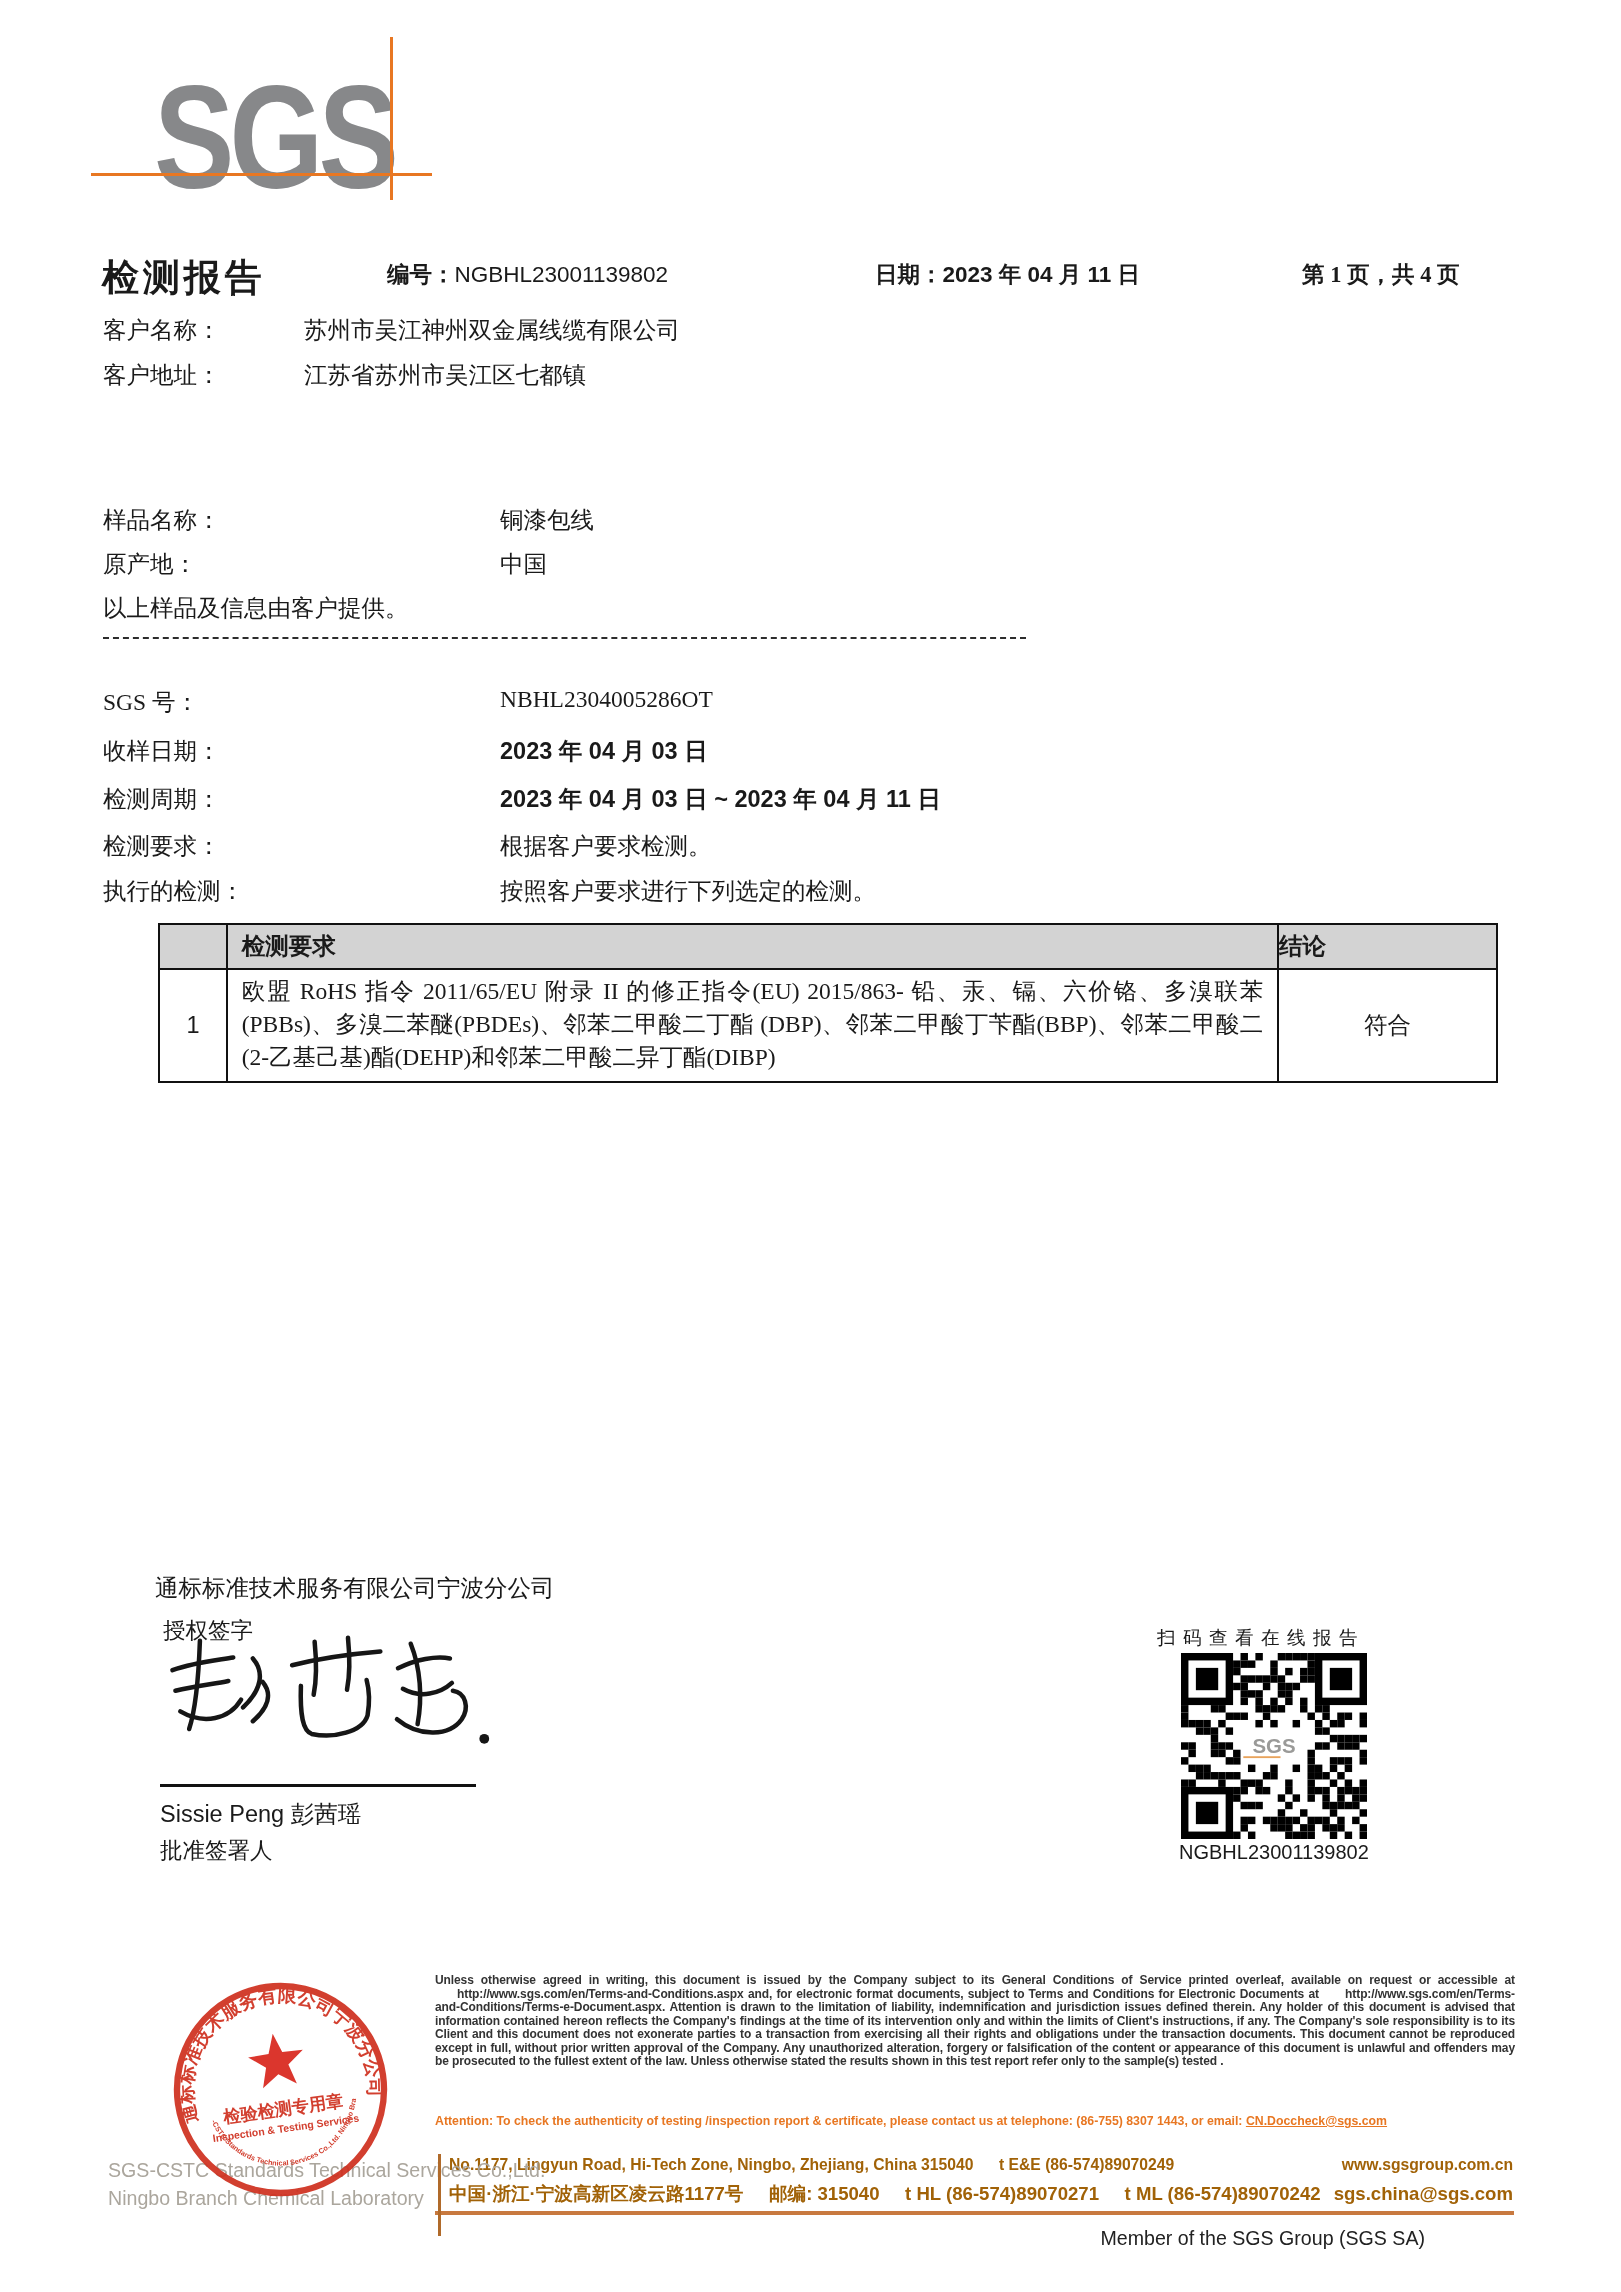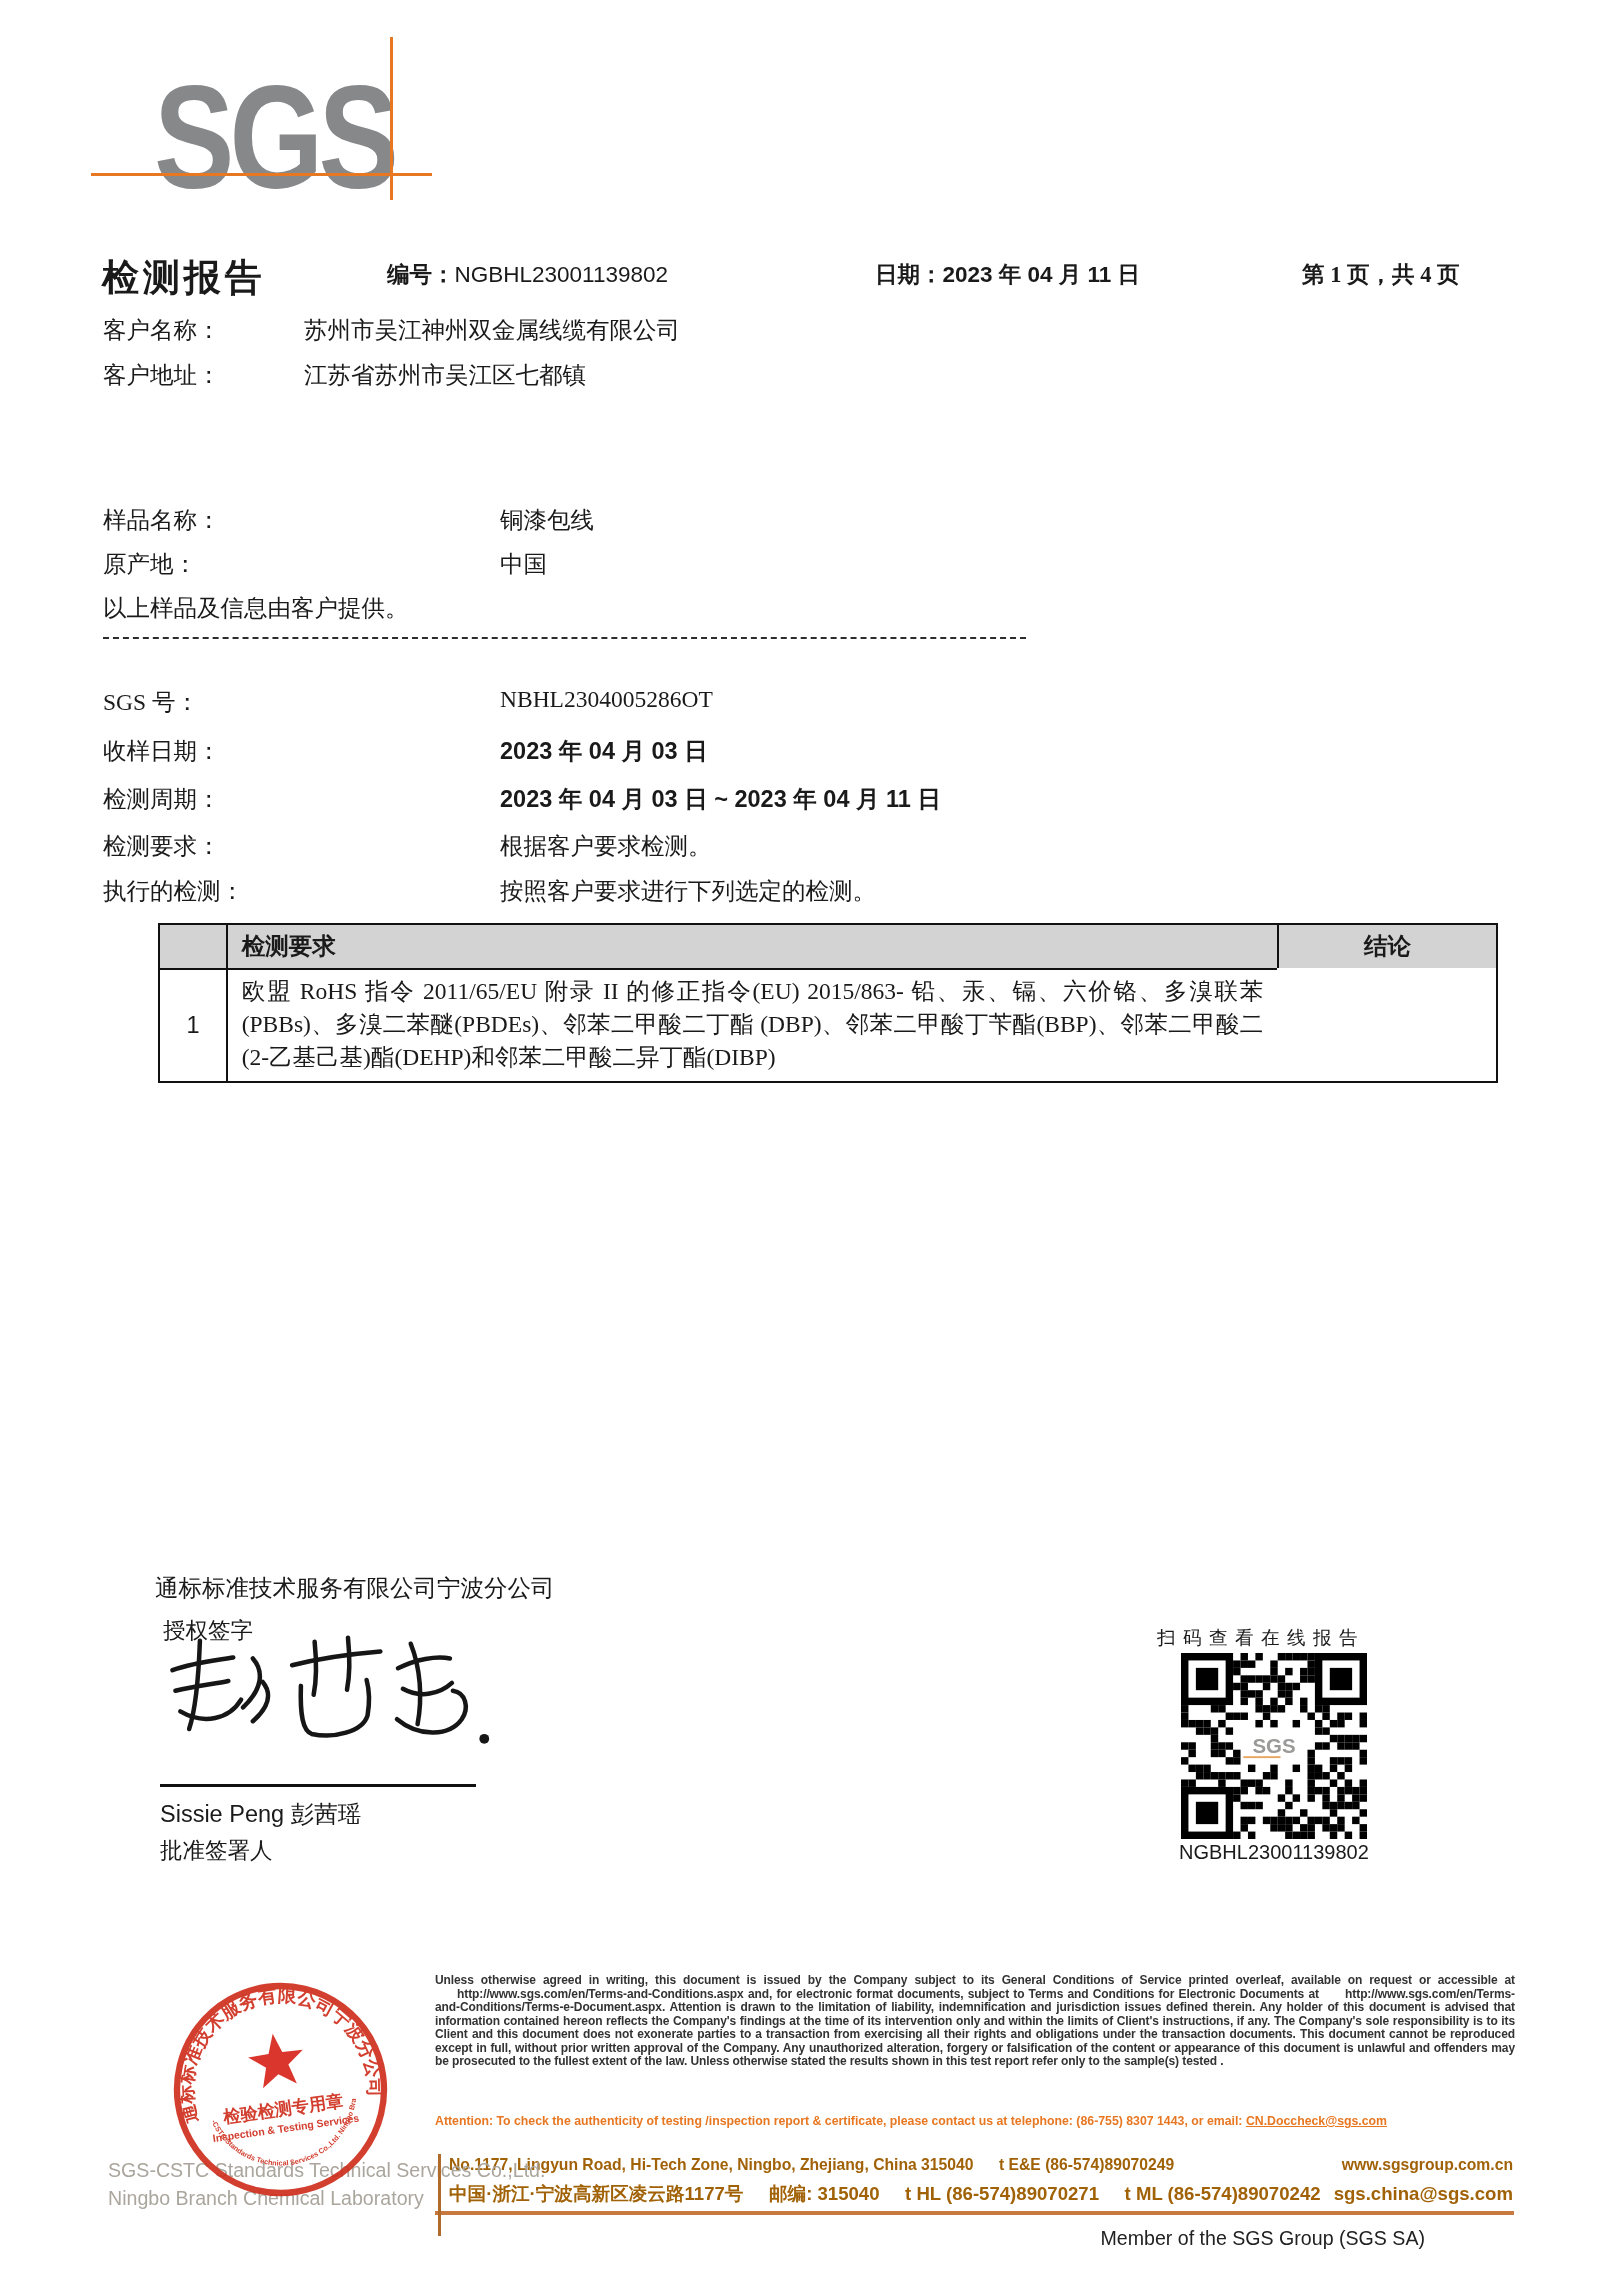--- a/index.html
+++ b/index.html
@@ -46,21 +46,21 @@
   .test-table{
     left:158px; top:923px; width:1340px;
     display:grid; grid-template-columns:66px 1051px 1fr;
     border:2.9px solid #111; box-sizing:border-box; font-size:23.5px;
   }
   .test-table > div{box-sizing:border-box; border-left:2px solid #111;}
   .test-table > div:nth-child(3n+1){border-left:none;}
   .test-table .th{background:#d3d3d3; font-weight:bold; height:43px; line-height:43px;}
   .test-table .td{border-top:2px solid #111;}
   .th-req{padding-left:13.7px;}
-  .th-con{text-align:center;}
+  .th-con{text-align:left;}
   .td-idx{display:flex;align-items:center;justify-content:center; font-family:"Liberation Sans", sans-serif;}
   .td-req{padding:4.9px 13.7px 6.9px 13.7px; line-height:33px; text-align:justify;}
   .td-con{display:flex;align-items:center;justify-content:center;}
 
   
   .sig-company{left:155px; top:1572px; font-size:23.5px;}
   .sig-auth{left:163px; top:1615px; font-size:22.5px;}
   .sig-svg{left:145px; top:1629px;}
   .sig-line{left:160px; top:1784px; width:316px; height:2.9px; background:#111;}
   .sig-name{left:160px; top:1798px; font-size:23.5px; font-family:"Liberation Sans", sans-serif;}
@@ -166,20 +166,21 @@
     <span class="lbl w-wide">执行的检测：</span>
     <span class="val">按照客户要求进行下列选定的检测。</span>
   </div>
 
   <div class="abs test-table">
     <div class="th th-idx"></div>
     <div class="th th-req">检测要求</div>
     <div class="th th-con">结论</div>
     <div class="td td-idx">1</div>
     <div class="td td-req">欧盟 RoHS 指令 2011/65/EU 附录 II 的修正指令(EU) 2015/863- 铅、汞、镉、六价铬、多溴联苯(PBBs)、多溴二苯醚(PBDEs)、邻苯二甲酸二丁酯 (DBP)、邻苯二甲酸丁苄酯(BBP)、邻苯二甲酸二(2-乙基己基)酯(DEHP)和邻苯二甲酸二异丁酯(DIBP)</div>
+    <div class="td td-con">符合</div>
   </div>
 
   <div class="abs sig-company">通标标准技术服务有限公司宁波分公司</div>
   <div class="abs sig-auth">授权签字</div>
   <svg class="abs sig-svg" width="353" height="152" viewBox="0 0 360 155">
     <g fill="none" stroke="#161616" stroke-width="4.6" stroke-linecap="round" stroke-linejoin="round">
       <path d="M28,42 C50,34 72,32 90,29"></path>
       <path d="M56,12 C55,40 53,78 45,102"></path>
       <path d="M31,63 C51,58 71,56 85,53"></path>
       <path d="M36,84 C60,98 86,92 98,72"></path>

